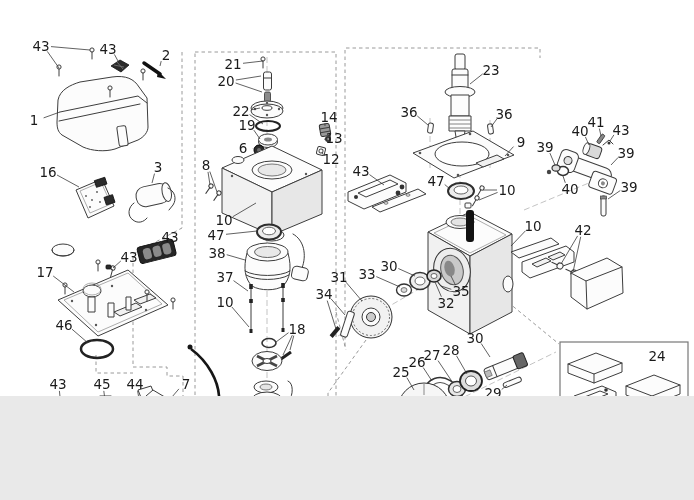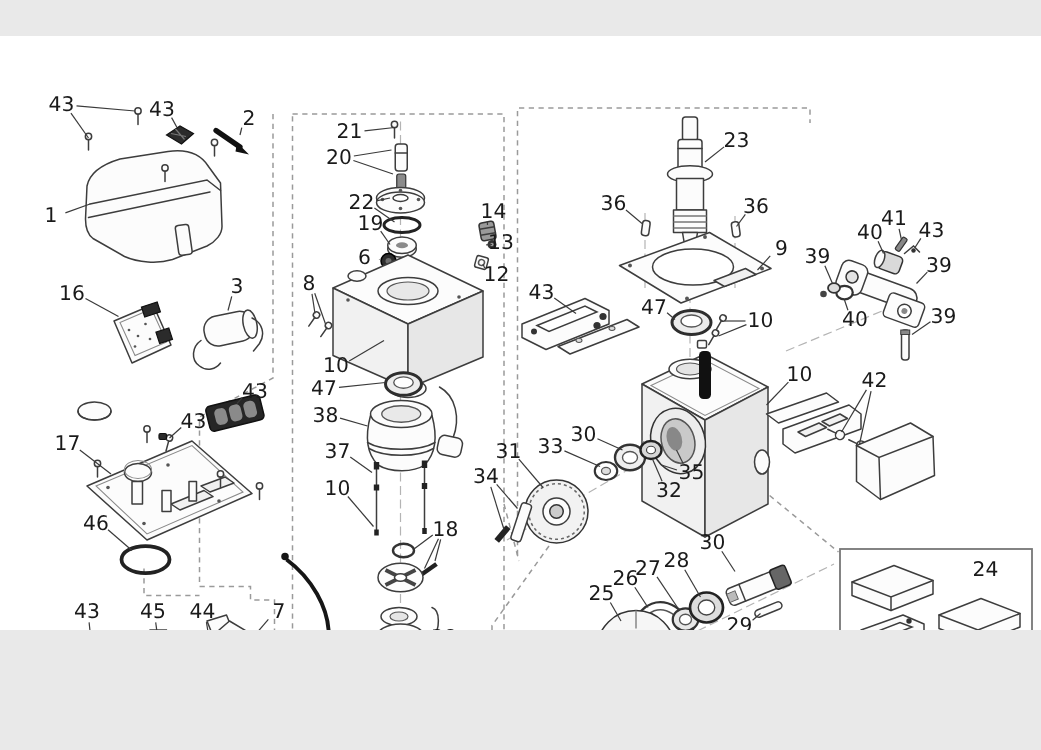--- a/index.html
+++ b/index.html
@@ -1,20 +1,20 @@
 <!DOCTYPE html>
 <html style="--teal: #49b8ac; --line: #3d3d3d; --label: #1a1a1a; --bg: #ffffff;"><head>
 <meta charset="utf-8">
 <style>
   :root{
     --bg:#ffffff; --line:#3d3d3d; --label:#1a1a1a; --teal:#49b8ac;
   }
   html,body{margin:0;padding:0;background:#e9e9e9;}
   .stage{width:694px;height:396px;position:relative;background:var(--bg);
-         font-family:"DejaVu Sans", sans-serif; overflow:hidden;margin-top:24px;}
+         font-family:"DejaVu Sans", sans-serif; overflow:hidden;}
   svg{display:block}
   .p  { fill:#fcfcfc; stroke:var(--line); stroke-width:1; stroke-linejoin:round; }
   .pw { fill:#ffffff; stroke:var(--line); stroke-width:1; }
   .f2 { fill:#f1f1f1; stroke:var(--line); stroke-width:1; stroke-linejoin:round;}
   .f3 { fill:#e7e7e7; stroke:var(--line); stroke-width:1; stroke-linejoin:round;}
   .ln { fill:none; stroke:var(--line); stroke-width:1; stroke-linecap:round; }
   .thin{ fill:none; stroke:#8a8a8a; stroke-width:.7;}
   .axis{ stroke:#b4b4b4; stroke-width:.8; stroke-dasharray:6 3; fill:none;}
   .grp { fill:none; stroke:#9a9a9a; stroke-width:1; stroke-dasharray:3.5 3;}
   .dk  { fill:#2b2b2b; stroke:#111; stroke-width:.8;}

